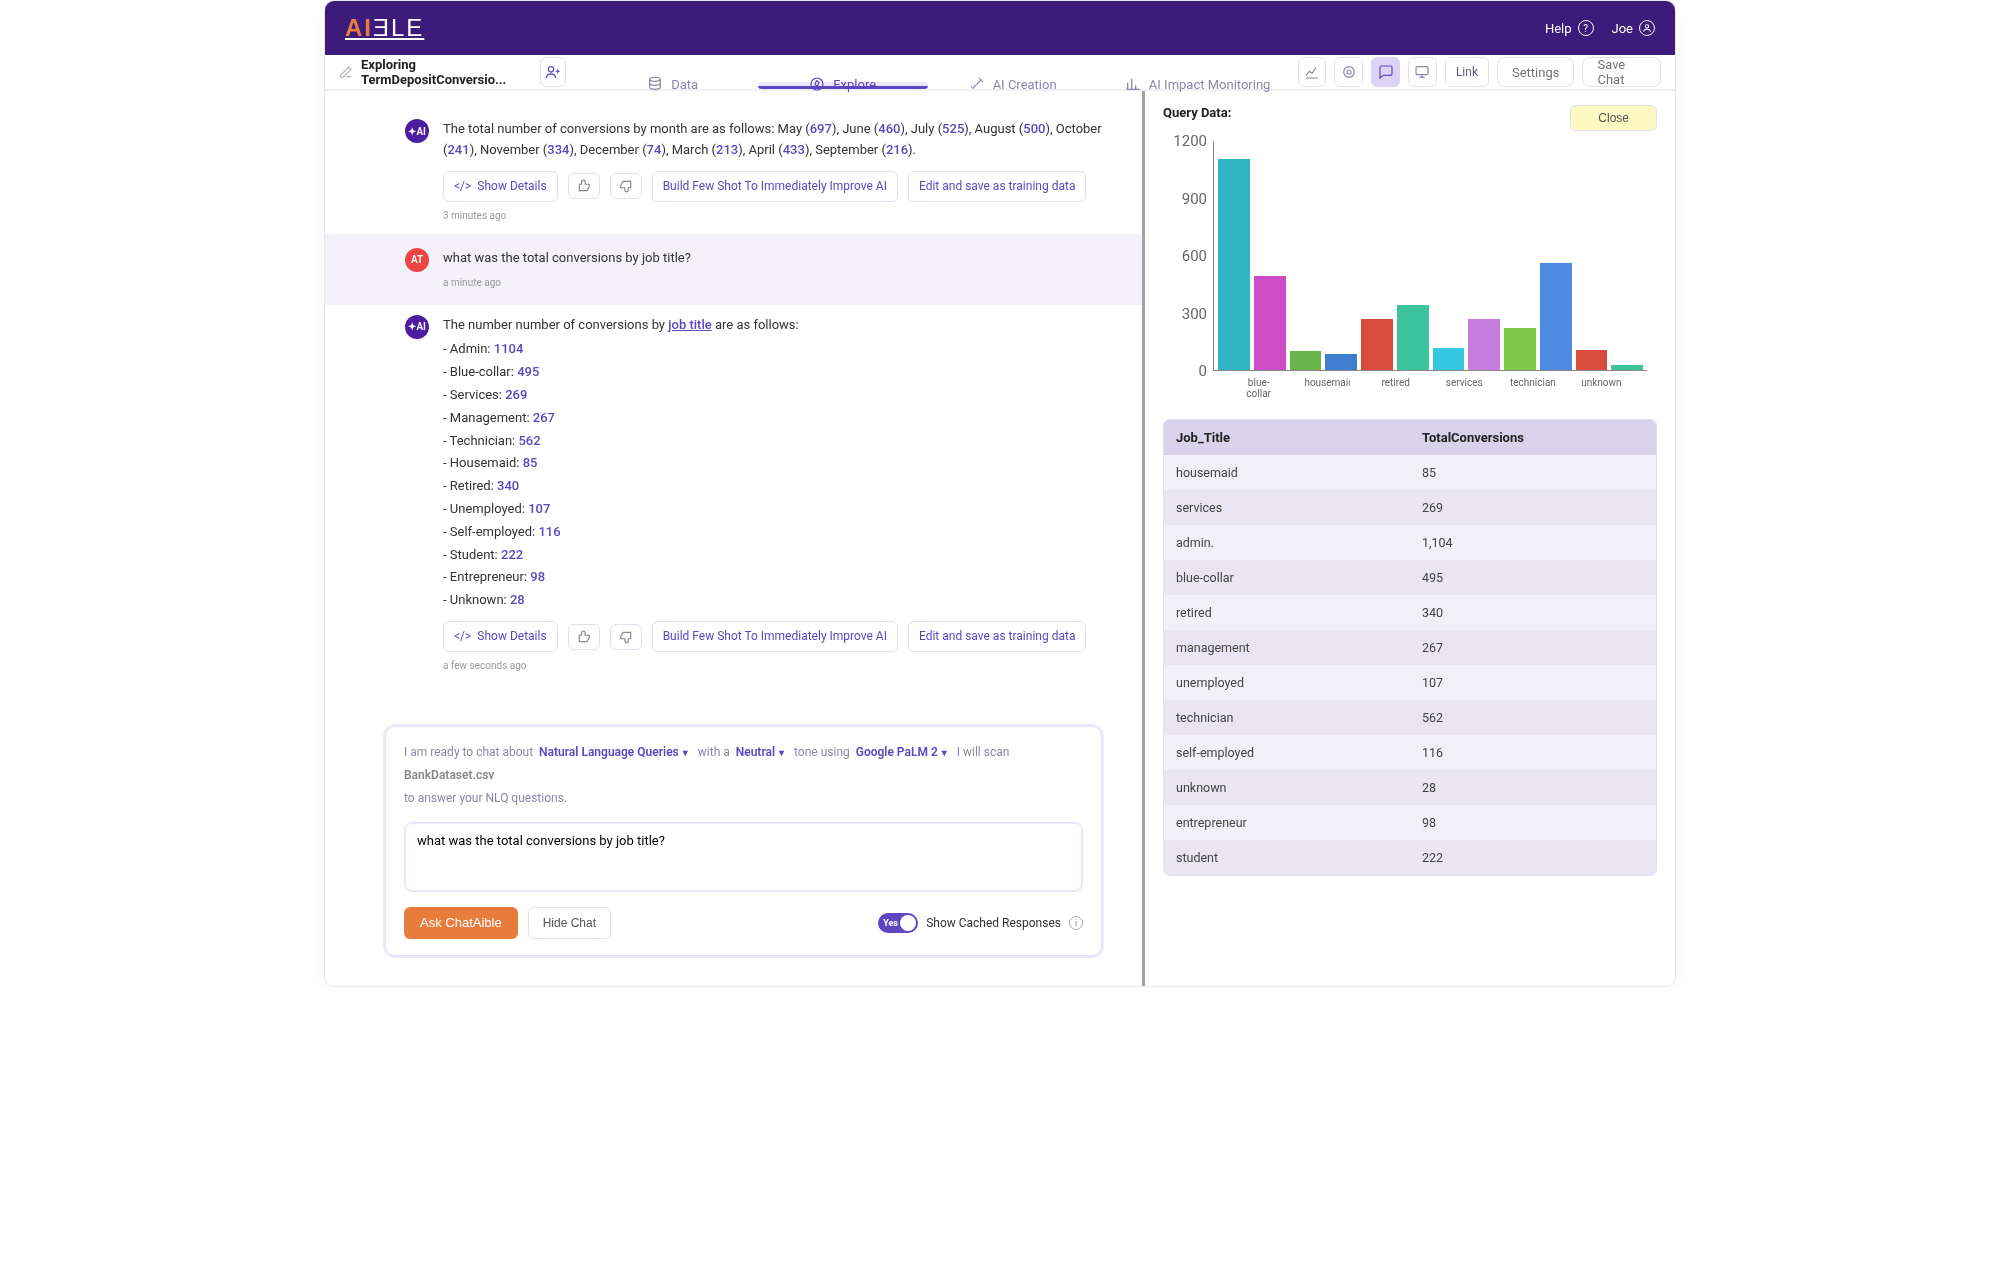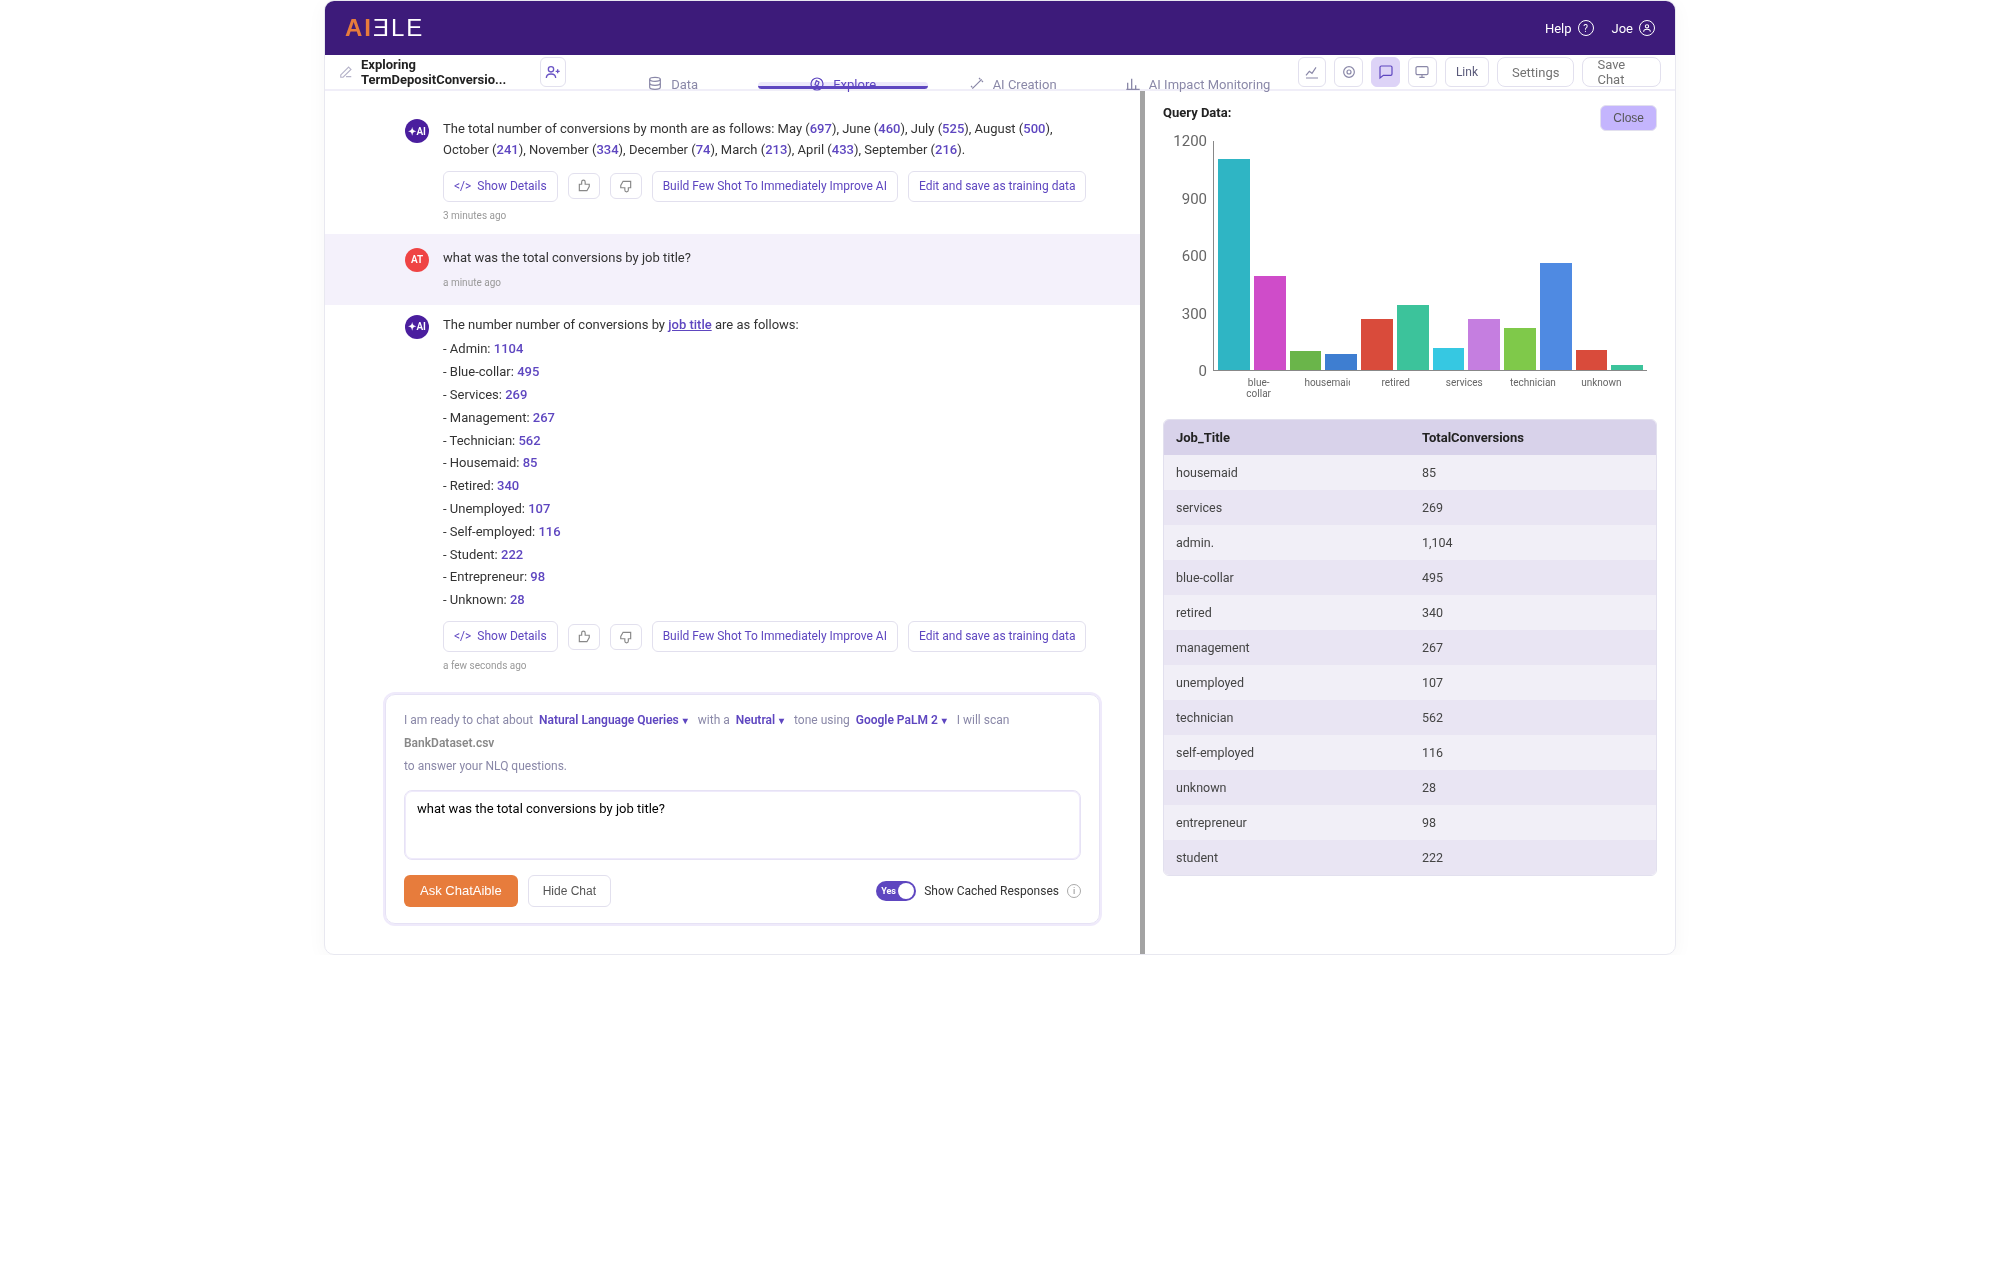--- a/index.html
+++ b/index.html
@@ -21,21 +21,21 @@
   
   .topbar {
     background: #3d1b7a;
     height: 54px;
     display: flex;
     align-items: center;
     justify-content: space-between;
     padding: 0 20px;
     color: #fff;
   }
-  .logo { font-family: Arial, sans-serif; font-weight: 400; font-size: 24px; letter-spacing: 2px; display:flex; align-items:flex-start;}
+  .logo { font-family: Arial, sans-serif; font-weight: 400; font-size: 24px; letter-spacing: 2px; display:flex; align-items:flex-start;text-decoration:underline;}
   .logo .a1 { color: #e77c3c; font-weight: 600; }
   .logo .rest { color: #fff; font-weight: 300; }
   .topbar-right { display:flex; align-items:center; gap:18px; font-size:13px;}
   .topbar-right .item { display:flex; align-items:center; gap:6px; cursor:pointer;}
   .circ-icon { width:16px; height:16px; border:1.5px solid #fff; border-radius:50%; display:flex; align-items:center; justify-content:center; font-size:10px;}
 
   
   .tabrow {
     background:#fff;
     height:36px;
@@ -53,21 +53,21 @@
   .tab.active { background:#ece8fb; color:#5e46c0; border-bottom-color:#5e46c0;border-radius:21px; }
   .tab .tico { width:16px; height:16px; display:inline-flex; align-items:center; justify-content:center;}
   .toolbar-right { display:flex; align-items:center; gap:8px;}
   .tool-sq { width:34px; height:30px; border:1px solid #e2e0ee; border-radius:6px; display:flex; align-items:center; justify-content:center; color:#8a88a8; cursor:pointer; background:#fff;}
   .tool-sq.active { background:#ddd3f7; border-color:#ddd3f7; color:#5e46c0;}
   .link-txt { padding:0 10px; height:30px; display:flex; align-items:center; color:#5a5a7a; font-size:12px; border:1px solid #e2e0ee; border-radius:6px; cursor:pointer;}
   .pill-btn { height:30px; padding:0 14px; border:1px solid #e2e0ee; border-radius:8px; display:flex; align-items:center; color:#737373; background:#fff; cursor:pointer; font-size:13px;}
 
   
   .mainsplit { display:flex; min-height: 780px;}
-  .left { flex: 0 0 820px; border-right:5px solid #a3a3a3; display:flex; flex-direction:column;}
+  .left { flex: 0 0 820px; border-right:3px solid #a3a3a3; display:flex; flex-direction:column;gap:32px;}
   .right { flex:1; padding:14px 18px 20px 18px;}
 
   
   .chat { flex:1; overflow:auto; padding: 18px 0 10px 0;}
   .msg { display:flex; gap:14px; padding: 10px 40px 10px 80px; }
   .msg .ava { width:24px; height:24px; min-width:24px; border-radius:50%; display:flex; align-items:center; justify-content:center; color:#fff; font-size:10px; font-weight:600;}
   .ava.ai { background:#4a1e9e; }
   .ava.user { background:#ef4444; }
   .msg .body { font-size:13px; color:#333; line-height:1.6; }
   .msg.user-msg { background:#f4f1fb; padding-top:14px; padding-bottom:14px;}
@@ -102,21 +102,21 @@
   .toggle {
     width:40px; height:20px; background:#5e46c0; border-radius:20px; position:relative; cursor:pointer;
     display:flex; align-items:center;
   }
   .toggle .lbl { color:#fff; font-size:9px; font-weight:700; padding-left:5px;}
   .toggle::after { content:""; position:absolute; right:2px; top:2px; width:16px; height:16px; background:#fff; border-radius:50%;}
 
   
   .qd-head { display:flex; justify-content:space-between; align-items:flex-start; margin-bottom:10px;}
   .qd-title { font-weight:700; font-size:13px; color:#222;}
-  .close-btn { border:1px solid #e2e0ee; border-radius:6px; padding:5px 12px; font-size:12px; color:#555; background:#c4b5fd; cursor:pointer;}
+  .close-btn { border:1px solid #e2e0ee; border-radius:6px; padding:5px 27px; font-size:12px; color:#555; background:#fef9c3; cursor:pointer;}
 
   .chart { position:relative; height:260px; padding-left:50px; padding-bottom:30px; }
   .y-axis { position:absolute; left:0; top:0; bottom:30px; width:50px;}
   .y-tick { position:absolute; right:6px; font-size:15px; color:#666; transform:translateY(50%);}
   .plot { position:absolute; left:50px; right:10px; top:0; bottom:30px; border-left:1px solid #888; border-bottom:1px solid #888; display:flex; align-items:flex-end; gap:4px; padding:0 4px;}
   .bar { flex:1; }
   .x-axis { position:absolute; left:50px; right:10px; bottom:0; height:28px; display:flex;}
   .x-lbl { flex:2; font-size:10px; color:#666; text-align:center; padding-top:4px; overflow:hidden;}
   .x-gap { flex:1; }
 

